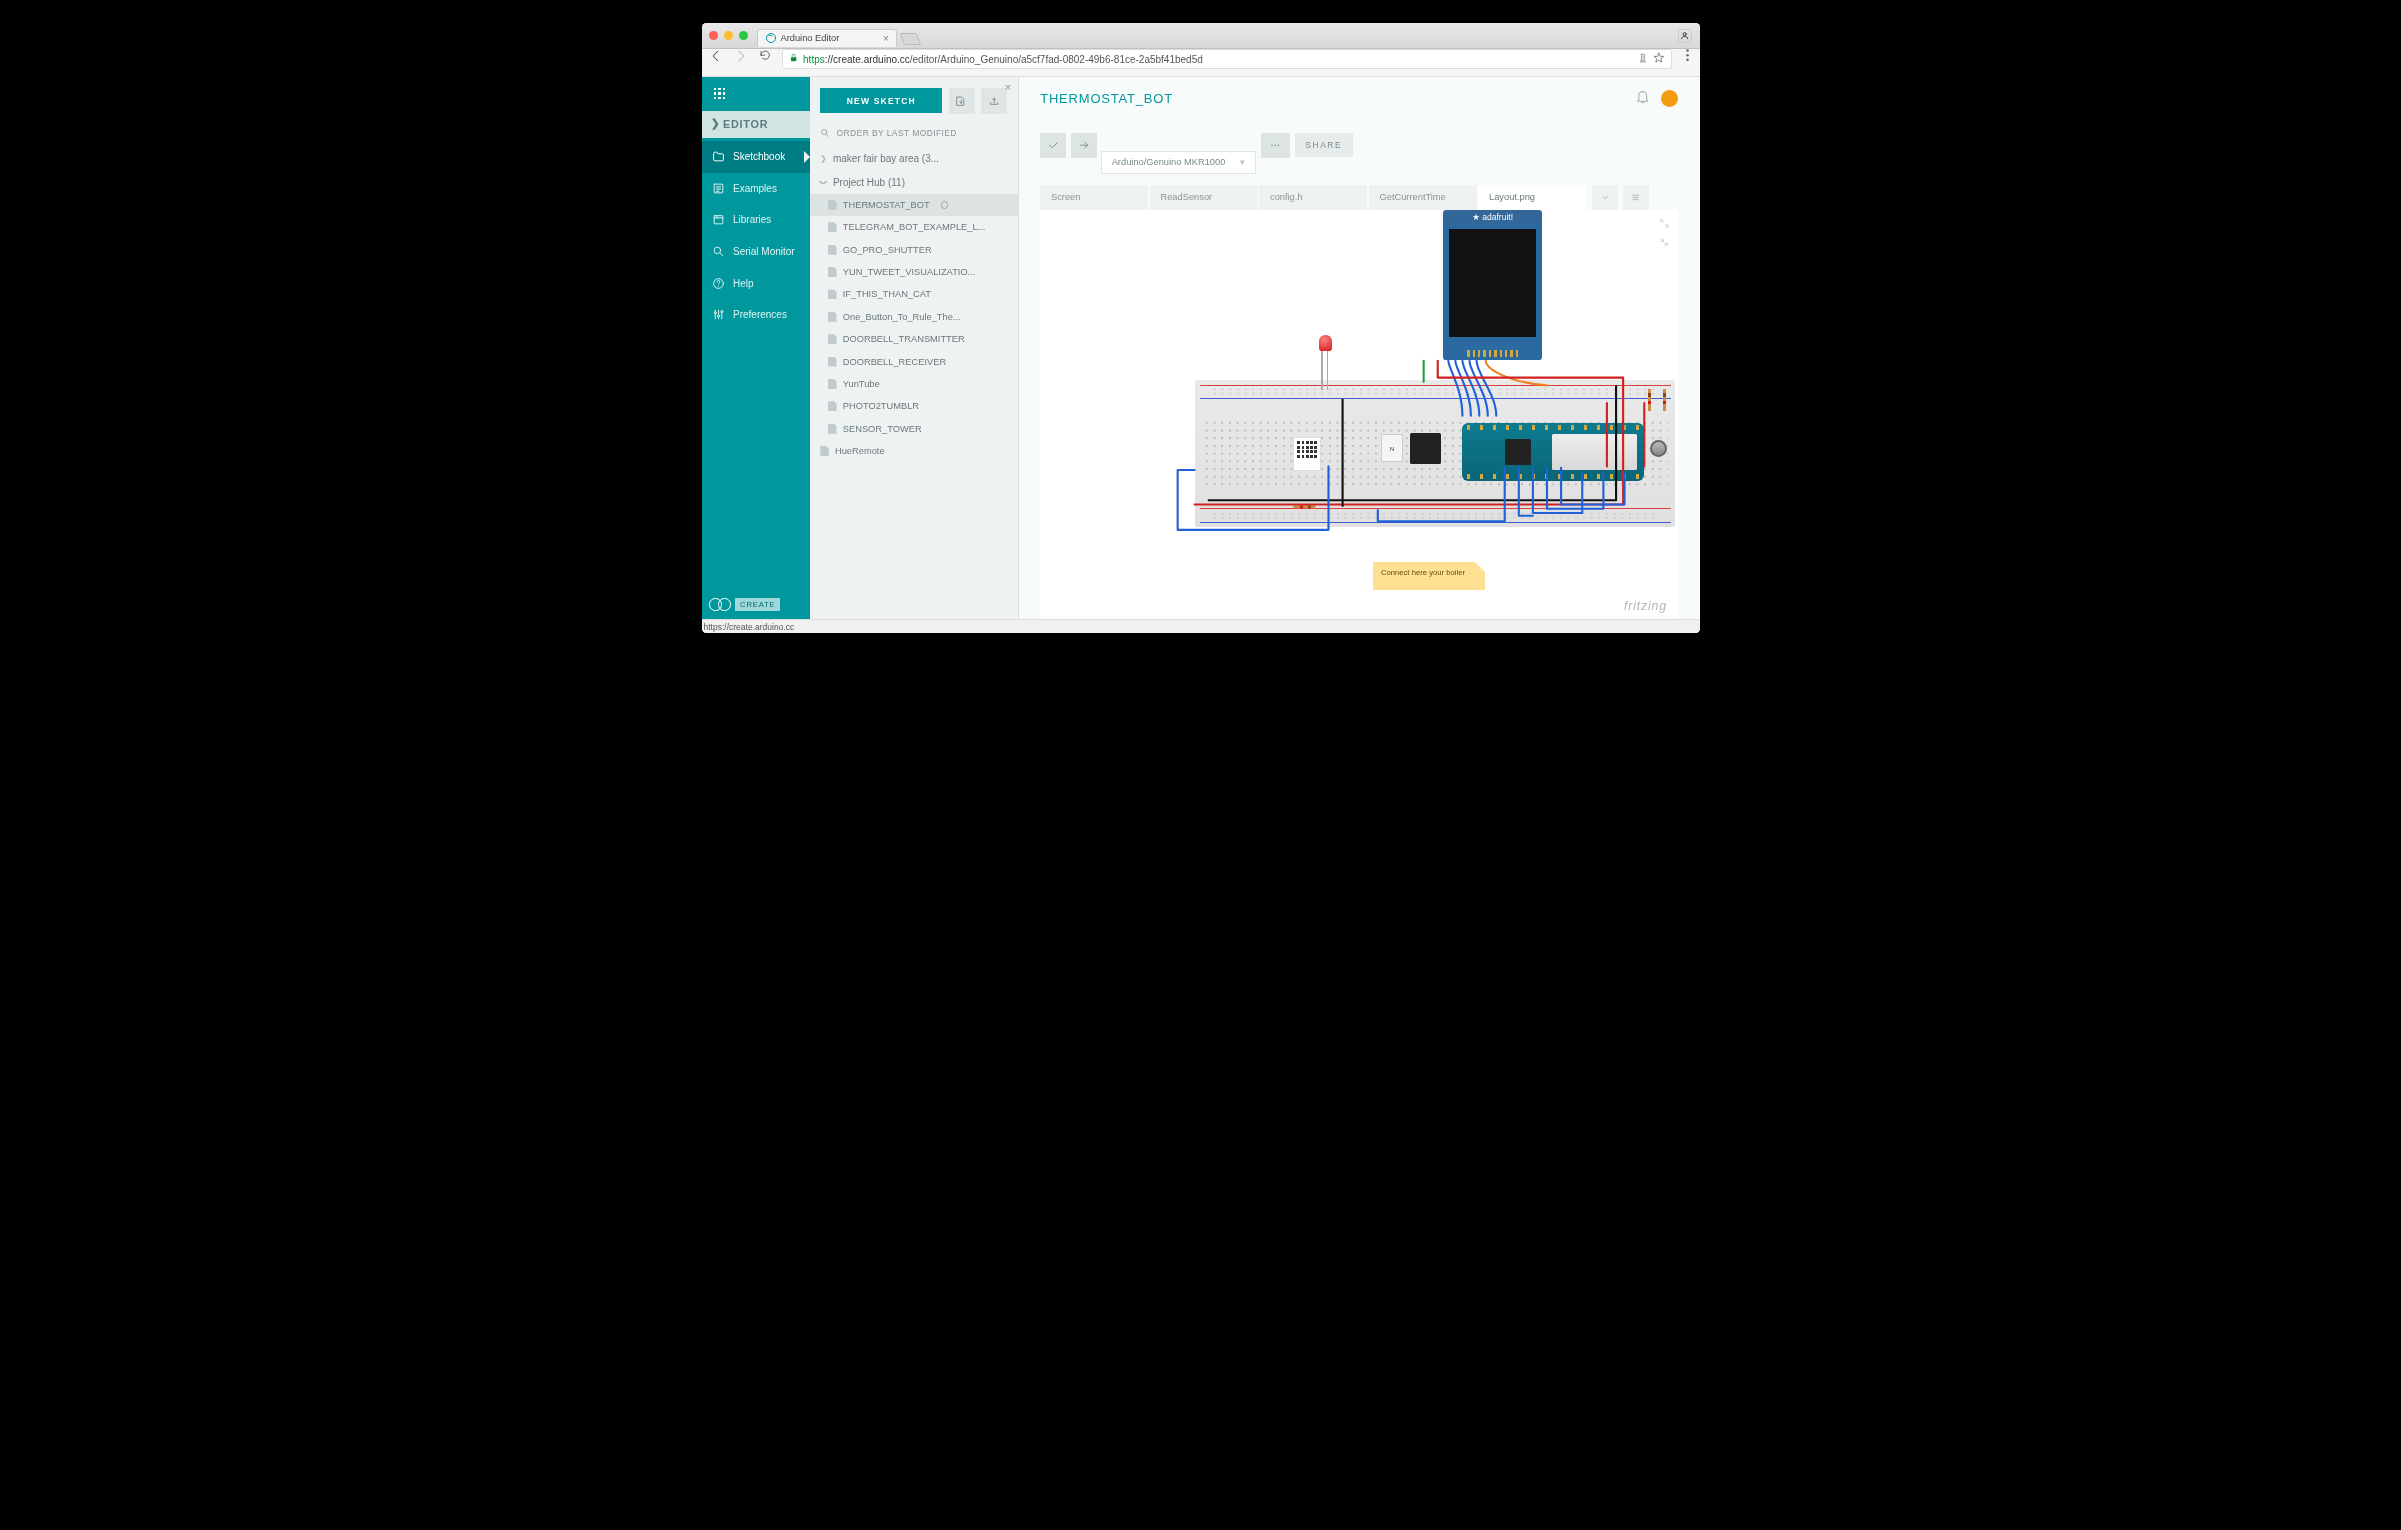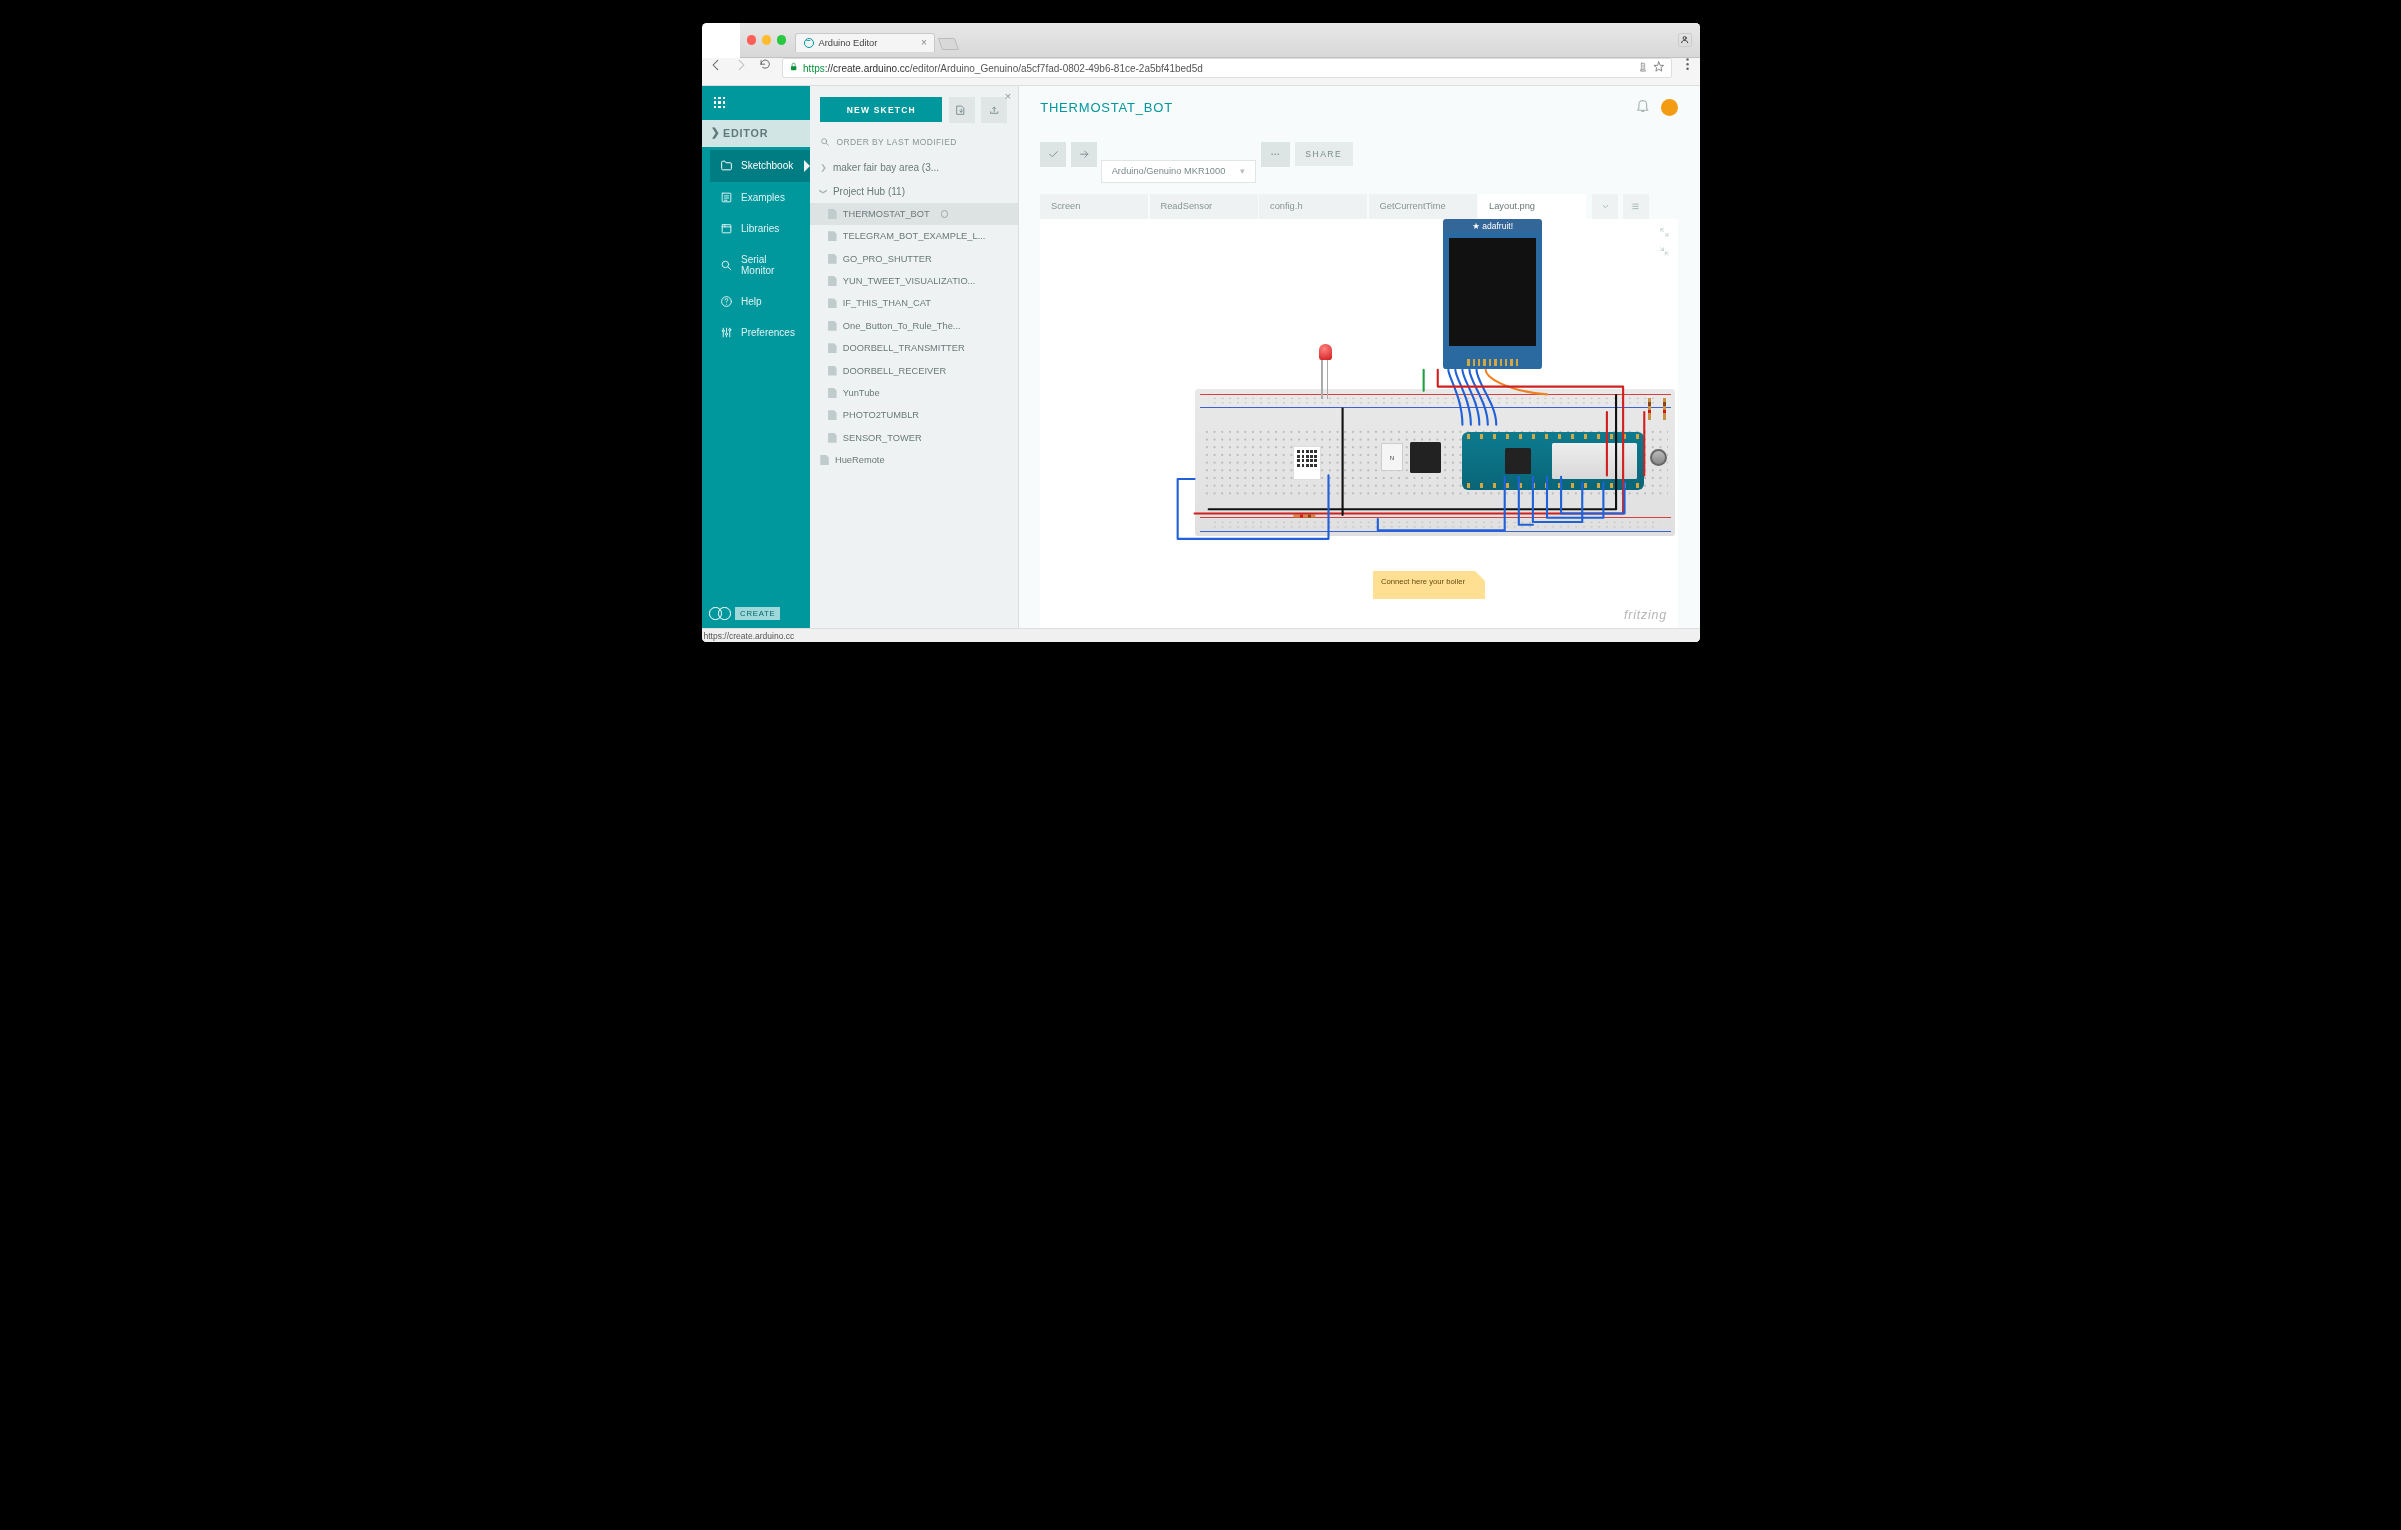--- a/index.html
+++ b/index.html
@@ -1,20 +1,20 @@
 <!DOCTYPE html>
 <html style="font-size:12.4px"><head>
 <meta charset="utf-8">
 <style>
 * { margin: 0; padding: 0; box-sizing: border-box; font-family: -apple-system, BlinkMacSystemFont, "Segoe UI", Helvetica, Arial, sans-serif; }
 body { background: #000; display: flex; align-items: flex-start; justify-content: center; padding: 23px 0 46px; }
 .window { width: 998px; background: #fff; border-radius: 4.6px; overflow: hidden; box-shadow: 0 7.7px 31px rgba(0,0,0,0.5); }
 
 
-.titlebar { height: 35px; background: linear-gradient(#e8e8e8,#d8d8d8); display: flex; align-items: center; padding: 0 7.7px; border-bottom: 0.8px solid #c0c0c0; margin-left: 38px; }
+.titlebar { height: 26px; background: linear-gradient(#e8e8e8,#d8d8d8); display: flex; align-items: center; padding: 0 7.7px; border-bottom: 0.8px solid #c0c0c0; }
 .traffic { display: flex; gap: 5.4px; margin-right: 9.3px; }
 .traffic span { width: 9.3px; height: 9.3px; border-radius: 50%; }
 .tlr { background:#ff5f57;} .tly{background:#febc2e;} .tlg{background:#28c840;}
 .tab { display:flex; align-items:center; background:#f5f5f5; border:0.8px solid #c9c9c9; border-bottom:none; border-radius:3.1px 3.1px 0 0; padding:3.1px 7.7px; font-size:9.3px; color:#444; gap:4.6px; height:18.6px; margin-top:4.6px;}
 .tab-favicon { width:10px; height:10px; border:1.2px solid #00979d; border-radius:50%; position:relative; }
 .tab-favicon::after{content:"−"; position:absolute; top:-3.1px; left:1.5px; font-size:7.7px; color:#00979d; font-weight:bold;}
 .tab-close{ color:#888; font-size:10px; margin-left:39px; cursor:pointer;}
 .tab-add{ width:17px; height:12.4px; background:#d8d8d8; border:0.8px solid #bbb; margin-left:4.6px; margin-top:7.7px; border-radius:1.5px; transform:skewX(20deg);}
 .chrome-right{margin-left:auto;}
 .avatar{width:14px;height:14px;border:0.8px solid #ccc;border-radius:2.3px;display:flex;align-items:center;justify-content:center;}
@@ -34,21 +34,21 @@
 
 .app { display:flex; height: 542px; }
 
 
 .sidebar { width: 108px; background:#00979d; color:#fff; display:flex; flex-direction:column; font-size:10px; }
 .apps-icon{ padding:10.8px 12.4px; }
 .apps-grid{ width:12.4px;height:12.4px;display:grid;grid-template-columns:repeat(3,2.3px);grid-template-rows:repeat(3,2.3px);gap:2.3px;}
 .apps-grid span{background:#fff;}
 .ed-brand{ background:#d2e5e5; color:#5e7a7b; padding:6.2px 9.3px 7.7px; font-weight:700; letter-spacing:0.8px; font-size:10.8px; display:flex; align-items:center; gap:2.3px;}
 .ed-chevron{font-size:10.8px;}
-.nav-items{ display:flex; flex-direction:column; margin-top:3.1px;padding-left:8px;}
+.nav-items{ display:flex; flex-direction:column; margin-top:3.1px;}
 .nav-item{ display:flex; align-items:center; gap:7.7px; padding:9.3px 10.8px; cursor:pointer; color:#e0f4f4; font-size:10px;}
 .nav-item.active{ background:#007d82; color:#fff; position:relative;}
 .nav-item.active::after{ content:""; position:absolute; right:-6.2px; top:50%; transform:translateY(-50%); border:6.2px solid transparent; border-left-color:#eef2f2;}
 .nav-item svg{width:13px;height:13px;flex-shrink:0;}
 .create-badge{ margin-top:auto; padding:7.7px; display:flex; align-items:center; gap:4.6px;}
 .infinity{ display:flex; gap:-1.5px;}
 .inf-circle{width:12.4px;height:12.4px;border:1.5px solid #fff;border-radius:50%;}
 .inf-circle:last-child{margin-left:-3.1px;}
 .create-text{ background:#9fd8da; color:#006468; font-size:7.7px; font-weight:400; letter-spacing:0.8px; padding:2.3px 4.6px;}
 

